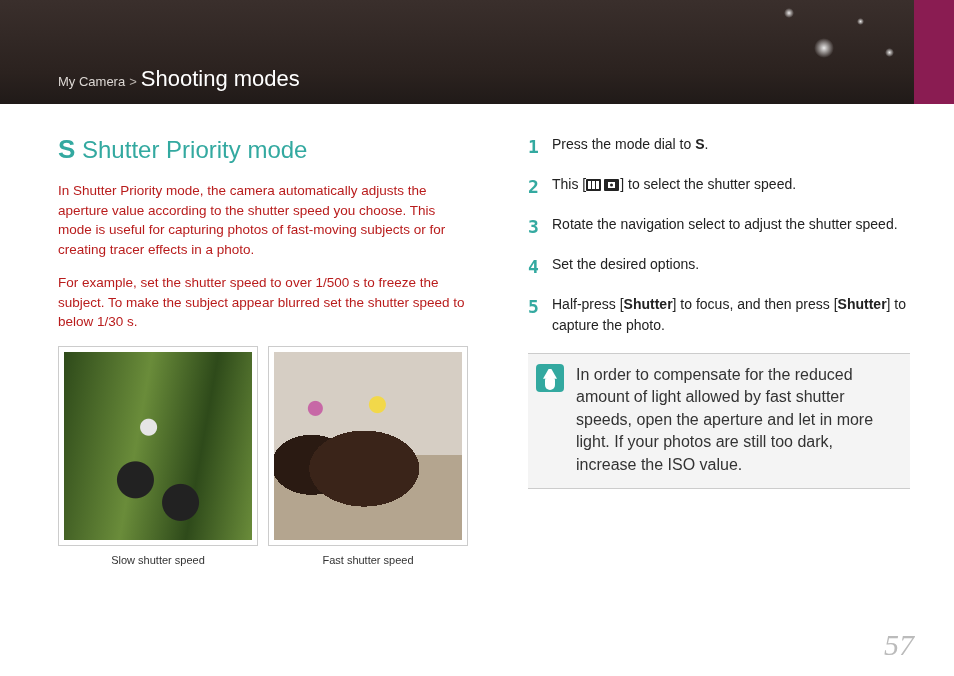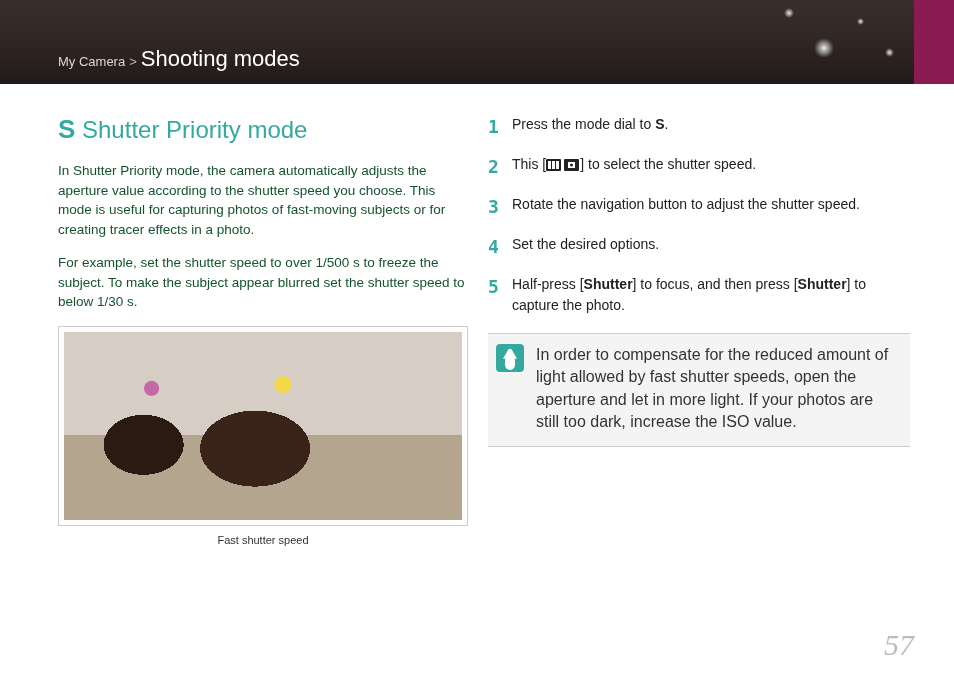--- a/index.html
+++ b/index.html
@@ -5,21 +5,21 @@
   * { margin: 0; padding: 0; box-sizing: border-box; }
   body {
     width: 954px;
     height: 676px;
     font-family: "Myriad Pro", "Segoe UI", Arial, sans-serif;
     background: #fff;
     overflow: hidden;
     position: relative;
   }
   .header {
-    height: 84px;
+    height: 104px;
     background: linear-gradient(180deg, #3a2f2c 0%, #2b221f 70%, #201a18 100%);
     position: relative;
     overflow: hidden;
   }
   .header::after {
     content: "";
     position: absolute;
     right: 0; top: 0; bottom: 0;
     width: 40px;
     background: #8a1c52;
@@ -38,38 +38,38 @@
   }
   .breadcrumb .sep { margin: 0 4px; color: #b9b3ae; }
   .breadcrumb .current {
     font-size: 22px;
     color: #fff;
     vertical-align: baseline;
   }
   .content {
     display: flex;
     padding: 30px 44px 0 58px;
-    gap: 20px;
+    gap: 60px;
   }
   .left-col  { flex: 0 0 410px; }
   .right-col { flex: 1; }
   h1 {
     font-size: 24px;
     font-weight: 400;
     color: #33a9a0;
     margin-bottom: 16px;
   }
   h1 .mode-s {
     font-weight: 700;
     font-size: 26px;
   }
   p.body {
     font-size: 13.5px;
     line-height: 1.45;
-    color: #14532d;
+    color: #b91c1c;
     margin-bottom: 14px;
   }
   .figures { display: flex; gap: 10px; margin-top: 6px; }
   .figure  { flex: 1; text-align: center; }
   .frame {
     border: 1px solid #ccc;
     padding: 5px;
     background: #fff;
     height: 200px;
     position: relative;
@@ -184,20 +184,26 @@
     <h1>
       <span class="mode-s">S</span>
       <span>Shutter Priority mode</span>
     </h1>
     <p class="body">In Shutter Priority mode, the camera automatically adjusts the aperture value according to the shutter speed you choose. This mode is useful for capturing photos of fast-moving subjects or for creating tracer effects in a photo.</p>
     <p class="body">For example, set the shutter speed to over 1/500 s to freeze the subject. To make the subject appear blurred set the shutter speed to below 1/30 s.</p>
 
     <div class="figures">
       <div class="figure">
         <div class="frame">
+            <div class="img-bike"></div>
+          </div>
+        <div class="caption">Slow shutter speed</div>
+      </div>
+      <div class="figure">
+        <div class="frame">
             <div class="img-horse"></div>
           </div>
         <div class="caption">Fast shutter speed</div>
       </div>
     </div>
   </div>
 
   <div class="right-col">
     <ol class="steps">
       <li>
@@ -217,21 +223,21 @@
                 <rect x="10" y="3" width="3" height="8" fill="#fff"></rect>
                 <rect x="18" y="1" width="15" height="12" rx="1" fill="#222"></rect>
                 <rect x="22" y="4" width="7" height="6" fill="#fff"></rect>
                 <circle cx="25.5" cy="7" r="1.5" fill="#222"></circle>
               </svg>
             </span><span>] to select the shutter speed.</span>
         </span>
       </li>
       <li>
         <span class="num">3</span>
-        <span>Rotate the navigation button to adjust the shutter speed.</span>
+        <span>Rotate the navigation select to adjust the shutter speed.</span>
       </li>
       <li>
         <span class="num">4</span>
         <span>Set the desired options.</span>
       </li>
       <li>
         <span class="num">5</span>
         <span>
           <span>Half-press [</span><span class="bold">Shutter</span><span>] to focus, and then press [</span><span class="bold">Shutter</span><span>] to capture the photo.</span>
         </span>

